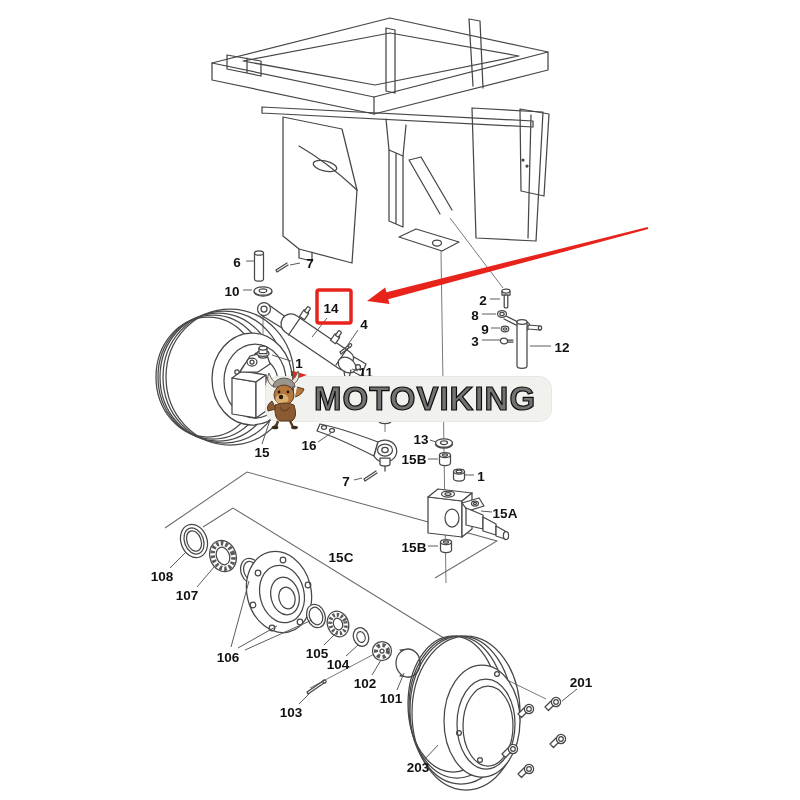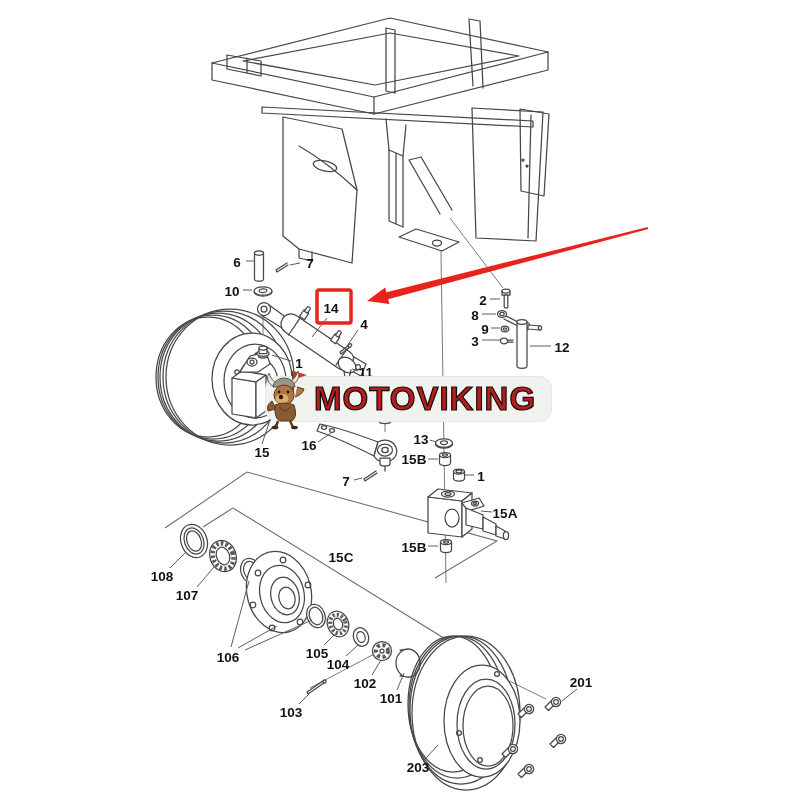--- a/index.html
+++ b/index.html
@@ -395,15 +395,15 @@
       <circle cx="19" cy="25" r="1.4" fill="#241709"></circle>
         <circle cx="28" cy="25" r="1.4" fill="#241709"></circle>
       <path d="M12,34 Q6,38 8,44 L16,42 Z" fill="#8a5a33" stroke="#5a3a1c" stroke-width="1"></path>
       <path d="M35,30 Q42,28 44,22 L37,20" fill="#b5793f" stroke="#5a3a1c" stroke-width="1"></path>
       <path d="M15,38 Q14,52 20,54 L32,54 Q38,50 34,38 Q25,34 15,38 Z" fill="#8a5a33" stroke="#5a3a1c" stroke-width="1"></path>
       <path d="M20,40 Q24,48 30,40" fill="none" stroke="#5a3a1c" stroke-width="1"></path>
       <path d="M18,54 L16,60 M30,54 L33,60" stroke="#5a3a1c" stroke-width="2.4"></path>
       <ellipse cx="15" cy="60.5" rx="3.4" ry="1.8" fill="#3a2a1a"></ellipse>
       <ellipse cx="34.5" cy="60.5" rx="3.4" ry="1.8" fill="#3a2a1a"></ellipse>
     </svg>
-    <span class="txt" style="color: #b91c1c;">MOTOVIKING</span>
+    <span class="txt" style="color: #737373;">MOTOVIKING</span>
   </div>
 </div>
 
 </body></html>

